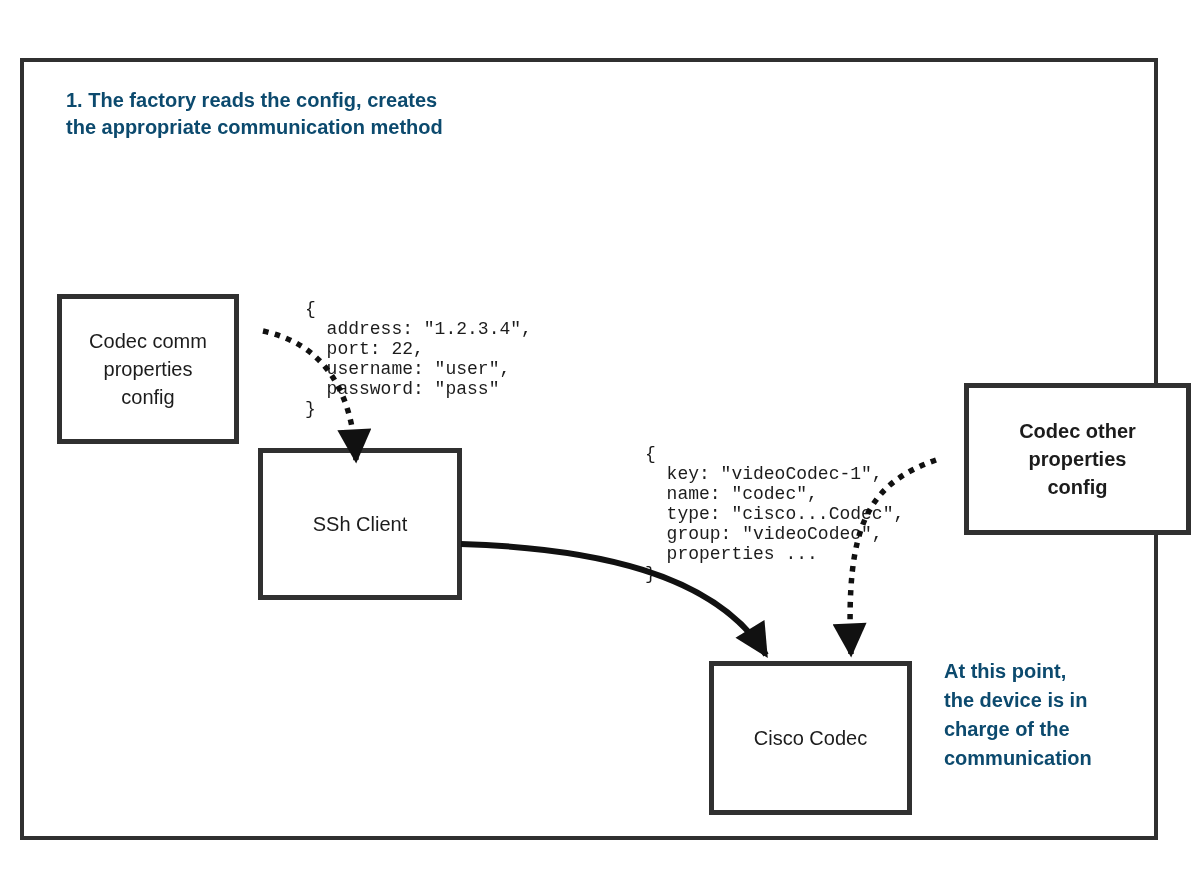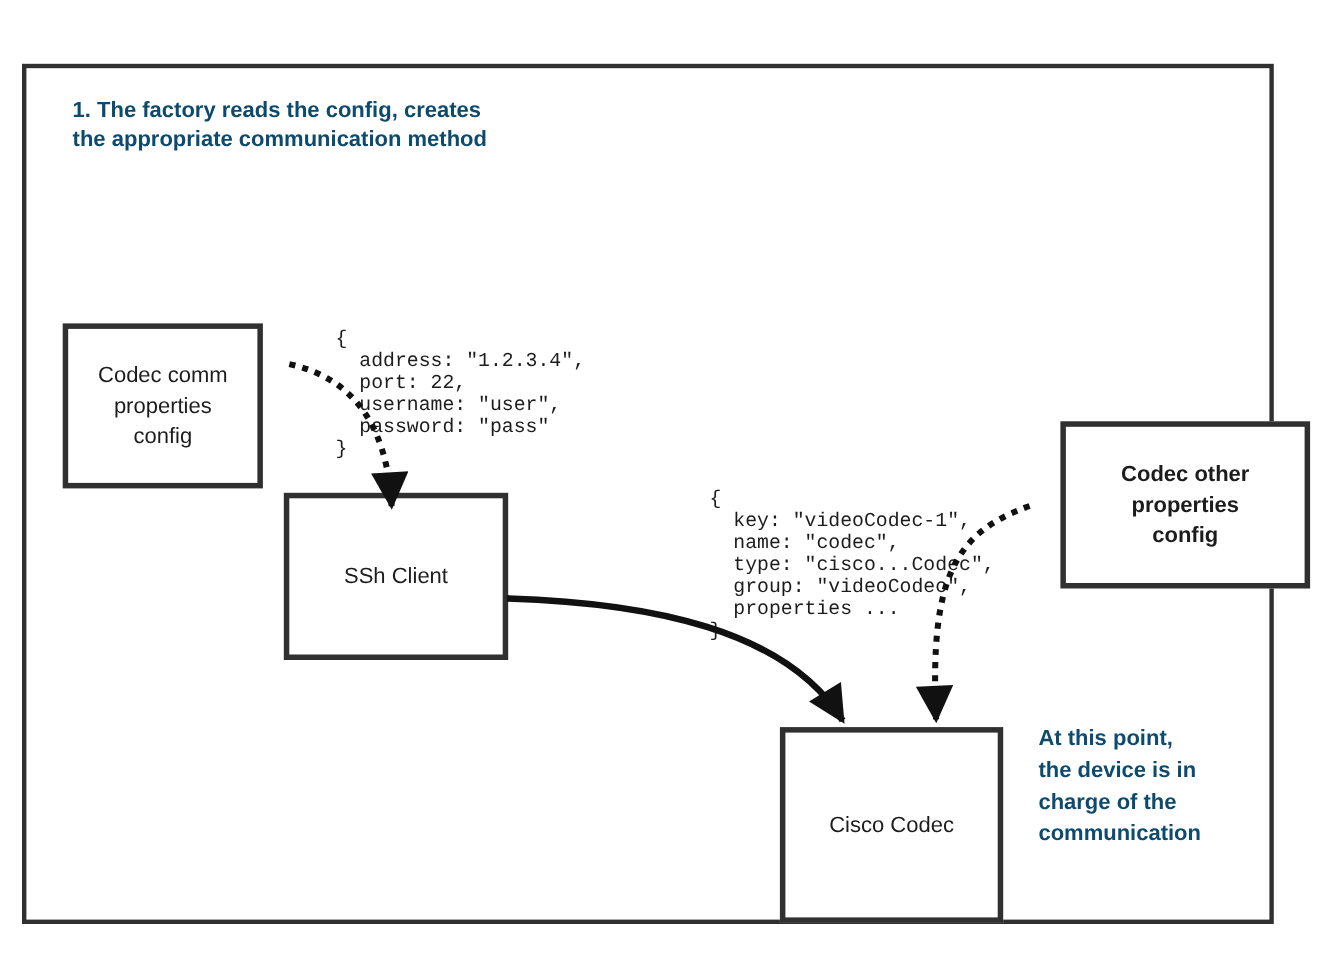--- a/index.html
+++ b/index.html
@@ -46,21 +46,21 @@
     align-items: center;
     justify-content: center;
     text-align: center;
     font-size: 20px;
     line-height: 28px;
     white-space: pre-line;
   }
   #node-comm-config  { left: 57px;  top: 258px; width: 182px; height: 150px; margin-top: 36px; }
   #node-ssh-client   { left: 258px; top: 448px; width: 204px; height: 152px; }
   #node-other-config { left: 964px; top: 383px; width: 227px; height: 152px; font-weight: bold; }
-  #node-cisco-codec  { left: 709px; top: 661px; width: 203px; height: 178px; }
+  #node-cisco-codec  { left: 709px; top: 661px; width: 203px; height: 154px; }
   .code {
     position: absolute;
     margin: 0;
     font-family: "Liberation Mono", monospace;
     font-size: 18px;
     line-height: 20px;
     white-space: pre;
     color: #1c1c1c;
   }
   #code-comm-properties  { left: 305px; top: 299px; }

